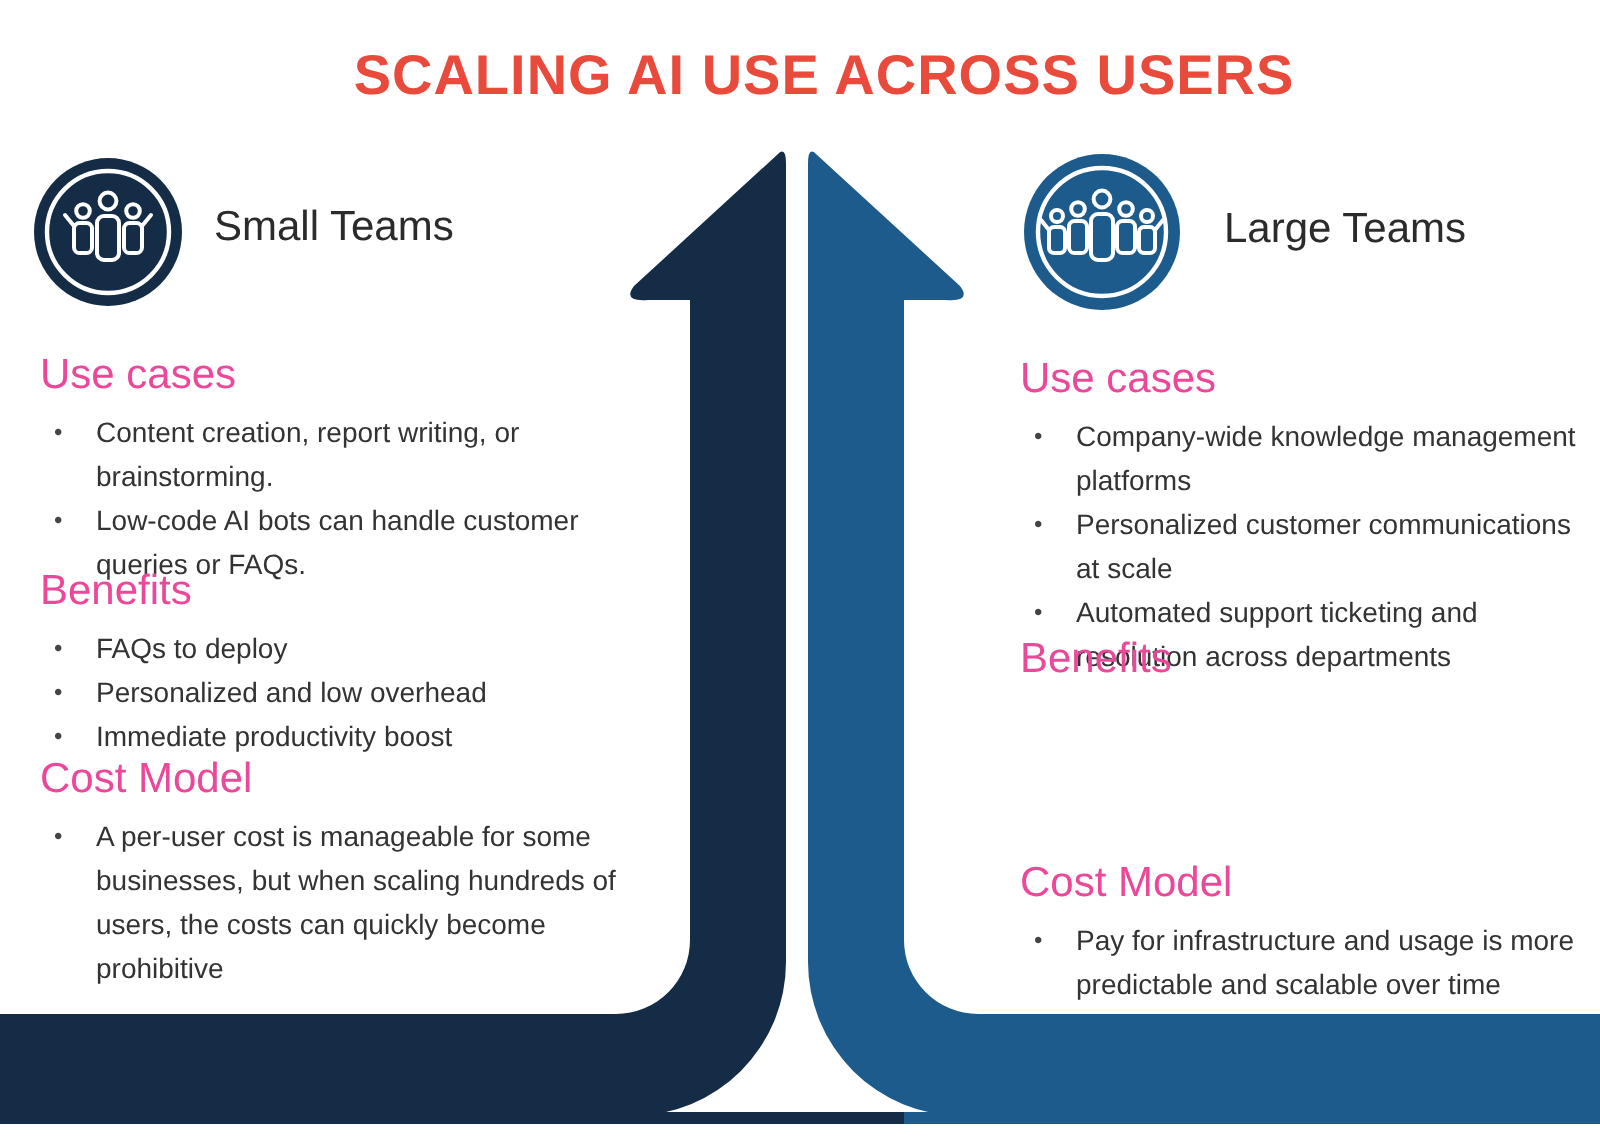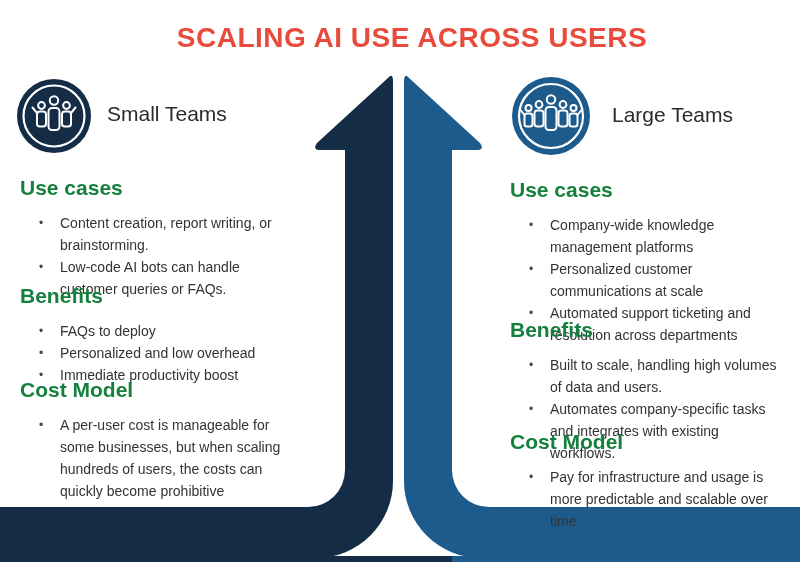--- a/index.html
+++ b/index.html
@@ -13,23 +13,23 @@
   }
   .arrow-layer{position:absolute;top:0;left:0;width:800px;height:573px;}
   .team-badge{position:absolute;}
   .team-label{
     position:absolute;font-size:21px;color:#2b2b2b;font-weight:400;text-align:center;
   }
   .label-small{left:107px;top:102px;}
   .label-large{left:612px;top:103px;}
   .col-section{position:absolute;}
   .sec-heading{
-    font-size:21px;font-weight:700;color:#15803d;line-height:24px;margin:0 0 5px 0;
+    font-size:21px;font-weight:400;color:#ec4899;line-height:24px;margin:0 0 5px 0;
   }
-  ul.bullets{list-style:none;margin:12px;padding:0;}
+  ul.bullets{list-style:none;margin:0;padding:0;}
   ul.bullets li{
     position:relative;padding-left:28px;font-size:14px;line-height:22px;color:#333;
   }
   ul.bullets li::before{
     content:"\2022";position:absolute;left:7px;top:0;color:#444;font-size:12px;
   }
   .left-col{left:20px;width:292px;}
   .right-col{left:510px;width:288px;}
   .l-sec1{top:176px;}
   .l-sec2{top:284px;}
@@ -118,24 +118,20 @@
     <h2 class="sec-heading">Use cases</h2>
     <ul class="bullets">
       <li>Company-wide knowledge management platforms</li>
       <li>Personalized customer communications at scale</li>
       <li>Automated support ticketing and resolution across departments</li>
     </ul>
   </div>
 
   <div class="col-section right-col r-sec2">
     <h2 class="sec-heading">Benefits</h2>
-    <ul class="bullets">
-      <li>Built to scale, handling high volumes of data and users.</li>
-      <li>Automates company-specific tasks and integrates with existing workflows.</li>
-    </ul>
   </div>
 
   <div class="col-section right-col r-sec3">
     <h2 class="sec-heading">Cost Model</h2>
     <ul class="bullets">
       <li>Pay for infrastructure and usage is more predictable and scalable over time</li>
     </ul>
   </div>
 
 </div>

